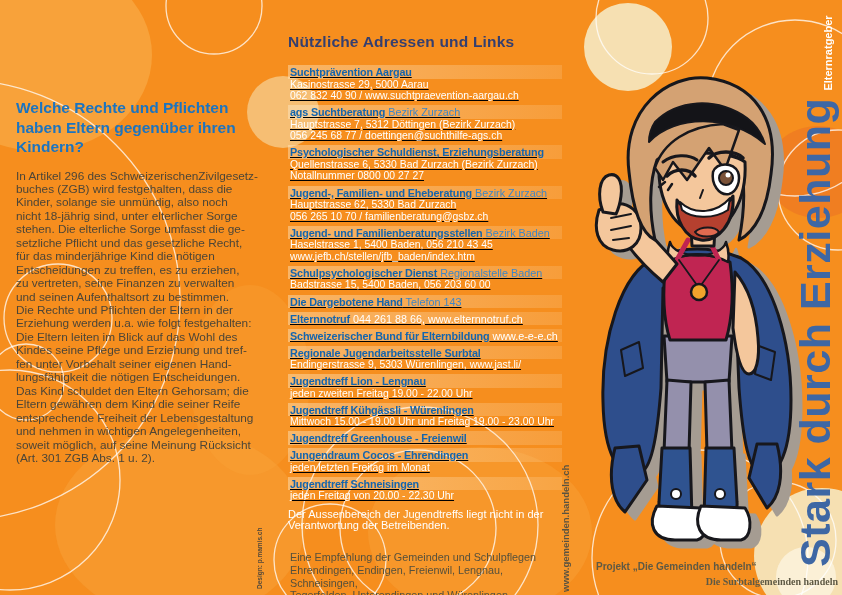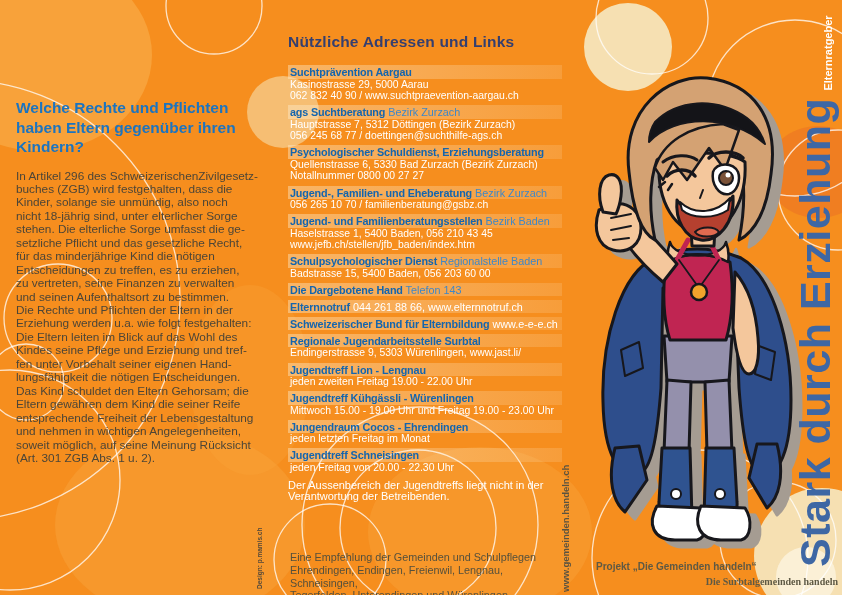--- a/index.html
+++ b/index.html
@@ -9,21 +9,21 @@
 
   
   .left-col{position:absolute;left:16px;top:98px;width:256px;}
   .left-heading{margin:0 0 13px 0;color:#1B74C0;font-size:15.5px;font-weight:bold;
                 line-height:19.5px;white-space:pre-line;}
   .left-body{color:#4C4537;font-size:11.8px;line-height:13.45px;white-space:pre-line;}
 
   
   .mid-col{position:absolute;left:288px;top:10px;width:274px;margin-top:23px;}
   .dir-heading{margin:0 0 14px 0;color:#343F70;font-size:15.5px;font-weight:bold;letter-spacing:.2px;}
-  .entry{margin-bottom:3.5px;}
+  .entry{margin-bottom:3.5px;text-decoration:underline;}
   .trow{background:linear-gradient(90deg,rgba(253,236,205,.42),rgba(253,236,205,.16));
         line-height:12.5px;white-space:nowrap;padding-left:2px;}
   .etitle{color:#1465AE;font-weight:bold;font-size:10.8px;letter-spacing:-.15px;}
   .elabel{color:#3E87C8;font-size:10.8px;}
   .einline{color:#FFFFFF;font-size:10.8px;}
   .eline{color:#FFFFFF;font-size:10.4px;line-height:11.6px;padding-left:2px;}
   .note{color:#FFFFFF;font-size:11px;line-height:11px;margin-top:7px;white-space:pre-line;}
   .rec-footer{position:absolute;left:290px;top:551px;width:280px;color:#55503C;
               font-size:10.8px;line-height:12.8px;white-space:pre-line;}
 
@@ -116,20 +116,21 @@
           <div class="eline">Hauptstrasse 7, 5312 Döttingen (Bezirk Zurzach)</div>
           <div class="eline">056 245 68 77 / doettingen@suchthilfe-ags.ch</div>
         </div>
         <div class="entry">
           <div class="trow"><span class="etitle">Psychologischer Schuldienst, Erziehungsberatung</span></div>
           <div class="eline">Quellenstrasse 6, 5330 Bad Zurzach (Bezirk Zurzach)</div>
           <div class="eline">Notallnummer 0800 00 27 27</div>
         </div>
         <div class="entry">
           <div class="trow"><span class="etitle">Jugend-, Familien- und Eheberatung</span><span class="elabel"> Bezirk Zurzach</span></div>
+          <div class="eline">Hauptstrasse 62, 5330 Bad Zurzach</div>
           <div class="eline">056 265 10 70 / familienberatung@gsbz.ch</div>
         </div>
         <div class="entry">
           <div class="trow"><span class="etitle">Jugend- und Familienberatungsstellen</span><span class="elabel"> Bezirk Baden</span></div>
           <div class="eline">Haselstrasse 1, 5400 Baden, 056 210 43 45</div>
           <div class="eline">www.jefb.ch/stellen/jfb_baden/index.htm</div>
         </div>
         <div class="entry">
           <div class="trow"><span class="etitle">Schulpsychologischer Dienst</span><span class="elabel"> Regionalstelle Baden</span></div>
           <div class="eline">Badstrasse 15, 5400 Baden, 056 203 60 00</div>
@@ -149,20 +150,21 @@
         </div>
         <div class="entry">
           <div class="trow"><span class="etitle">Jugendtreff Lion - Lengnau</span></div>
           <div class="eline">jeden zweiten Freitag 19.00 - 22.00 Uhr</div>
         </div>
         <div class="entry">
           <div class="trow"><span class="etitle">Jugendtreff Kühgässli - Würenlingen</span></div>
           <div class="eline">Mittwoch 15.00 - 19.00 Uhr und Freitag 19.00 - 23.00 Uhr</div>
         </div>
         <div class="entry">
+          <div class="trow"><span class="etitle">Jugendtreff Greenhouse - Freienwil</span></div>
         </div>
         <div class="entry">
           <div class="trow"><span class="etitle">Jungendraum Cocos - Ehrendingen</span></div>
           <div class="eline">jeden letzten Freitag im Monat</div>
         </div>
         <div class="entry">
           <div class="trow"><span class="etitle">Jugendtreff Schneisingen</span></div>
           <div class="eline">jeden Freitag von 20.00 - 22.30 Uhr</div>
         </div>
       </div>

